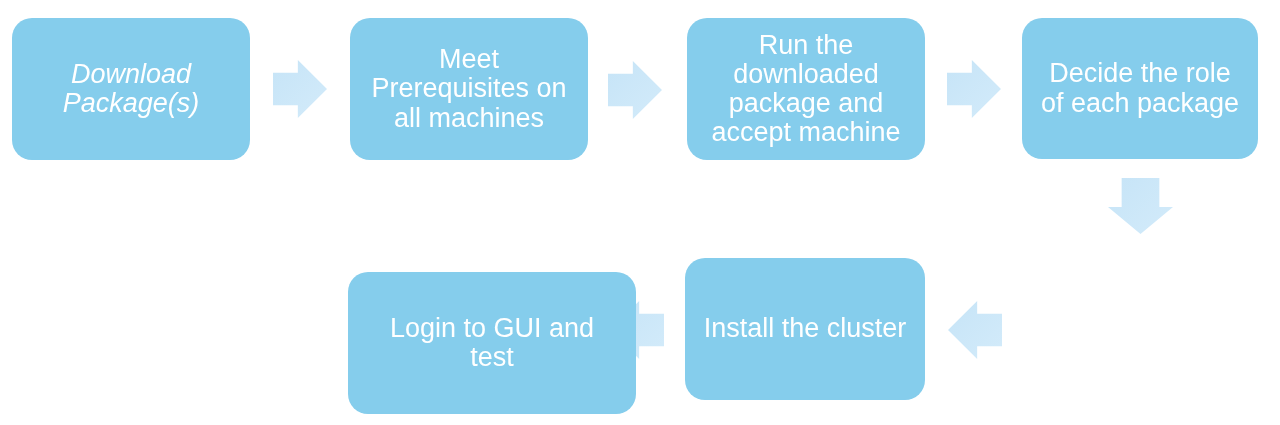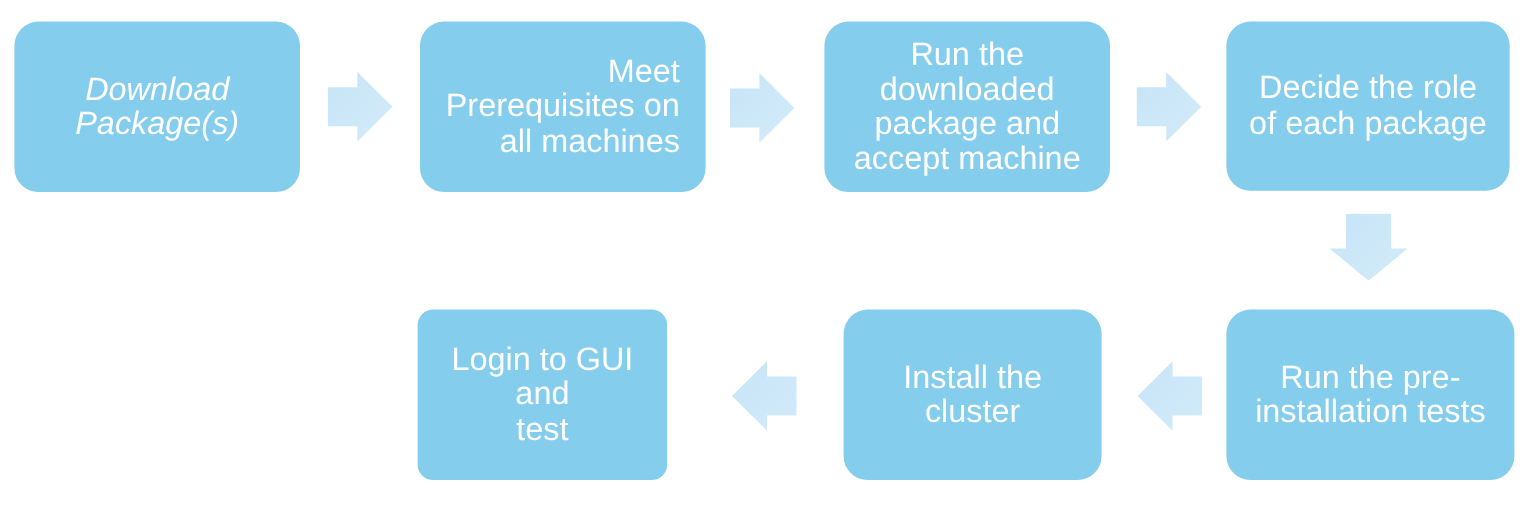--- a/index.html
+++ b/index.html
@@ -47,26 +47,26 @@
     height: 58px;
     clip-path: polygon(100% 22%, 54% 22%, 54% 0%, 0% 50%, 54% 100%, 54% 78%, 100% 78%);
   }
   .arrow.down {
     width: 65px;
     height: 56px;
     clip-path: polygon(21% 0%, 79% 0%, 79% 52%, 100% 52%, 50% 100%, 0% 52%, 21% 52%);
   }
   
   .b1 { left: 12px;   top: 18px;  width: 238px; height: 142px; font-style: italic; }
-  .b2 { left: 350px;  top: 18px;  width: 238px; height: 142px; text-align: right; }
+  .b2 { left: 350px;  top: 18px;  width: 238px; height: 142px; }
   .b3 { left: 687px;  top: 18px;  width: 238px; height: 142px; }
   .b4 { left: 1022px; top: 18px;  width: 236px; height: 141px; }
   .b5 { left: 1022px; top: 258px; width: 240px; height: 142px; }
-  .b6 { left: 703px;  top: 258px; width: 215px; height: 142px; }
-  .b7 { left: 348px;  top: 258px; width: 208px; height: 142px; border-radius: 13px; }
+  .b6 { left: 685px;  top: 258px; width: 240px; height: 142px; }
+  .b7 { left: 348px;  top: 272px; width: 288px; height: 142px; }
   
   .a1 { left: 273px;  top: 60px;  }
   .a2 { left: 608px;  top: 61px;  }
   .a3 { left: 947px;  top: 60px;  }
   .a4 { left: 1108px; top: 178px; }
   .a5 { left: 948px;  top: 301px; }
   .a6 { left: 610px;  top: 301px; }
 </style>
 </head>
 <body>
@@ -97,24 +97,20 @@
 
   <div class="arrow right a3"></div>
 
   <div class="node b4">
     <span class="label">Decide the role
 of each package</span>
   </div>
 
   <div class="arrow down a4"></div>
 
-  <div class="node b5">
-    <span class="label">Run the pre-
-installation tests</span>
-  </div>
 
   <div class="arrow left a5"></div>
 
   <div class="node b6">
     <span class="label">Install the cluster</span>
   </div>
 
   <div class="arrow left a6"></div>
 
   <div class="node b7">

